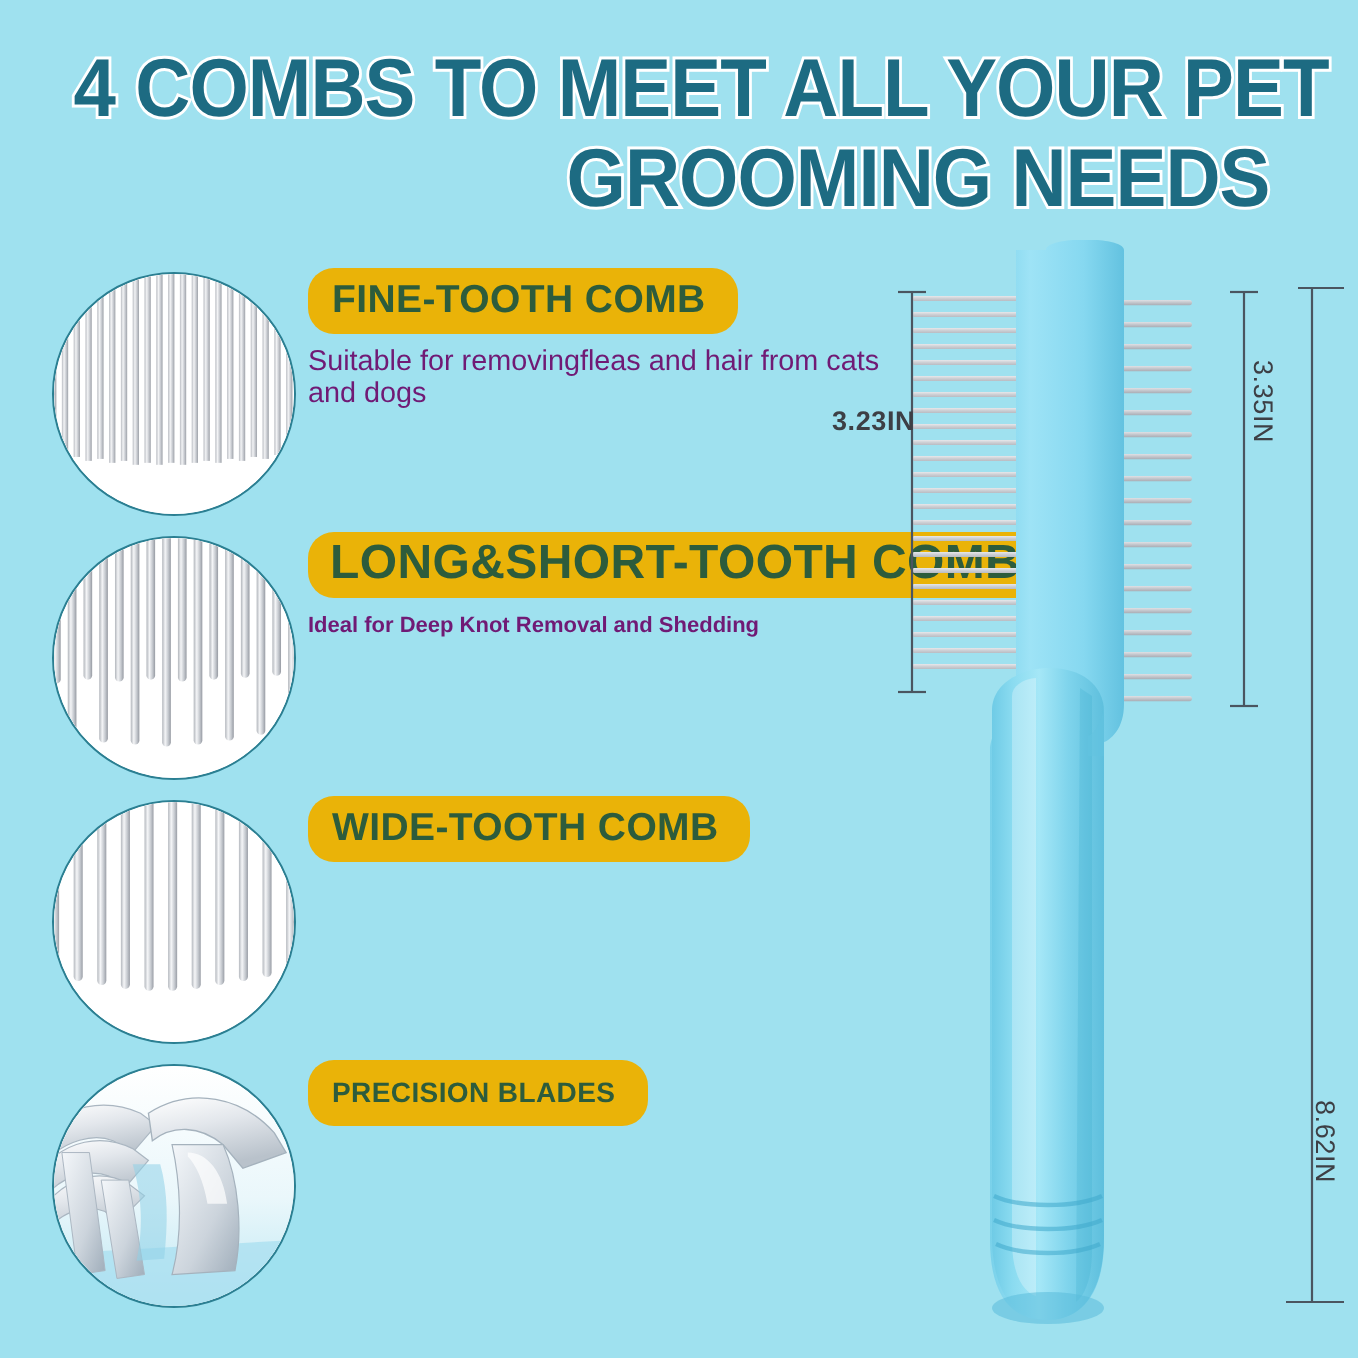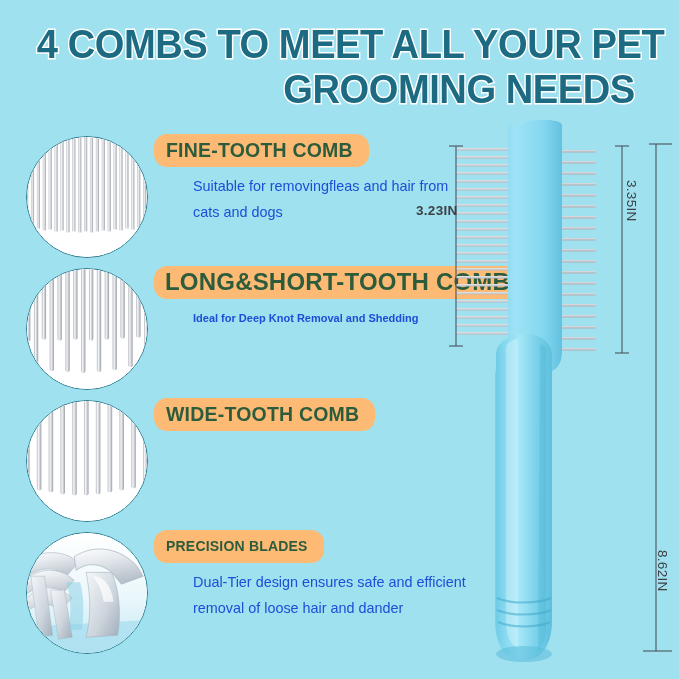--- a/index.html
+++ b/index.html
@@ -66,41 +66,40 @@
   .circle svg { display:block; width:100%; height:100%; }
 
   .feat-body {
     position:absolute;
     left:128px;
     top:0;
     width:320px;
   }
   .pill {
     display:inline-block;
-    background:#fdba74;
+    background:#eab308;
     color:#2d5c3c;
     font-weight:bold;
     font-size:19.5px;
     line-height:20px;
     letter-spacing:0.2px;
     padding:6px 16px 7px 12px;
     border-radius:13px;
     white-space:nowrap;
   }
   .f2 .pill { font-size:24px; padding:6px 14px 7px 11px; }
   .f3 .pill { font-size:19.5px;text-align:center; }
   .f4 .pill { font-size:14px;text-align:right; }
 
   .desc {
     margin-top:6px;
-    color:#1d4ed8;
+    color:#701a75;
     font-size:14.4px;
-    line-height:26px;
+    line-height:16px;
     max-width:312px;
-    margin-left:39px;
   }
   .f2 .desc { font-size:11px; white-space:nowrap;font-weight:bold; }
 
   
   #product { position:absolute; left:400px; top:120px; width:279px; height:559px; }
   #product svg { display:block; }
 
   
   .dim {
     position:absolute;
@@ -294,21 +293,20 @@
             <path d="M48 24 C70 10 96 16 112 34 L118 44 L96 52 L86 40 C74 30 60 30 50 38 Z" fill="url(#bl4)" stroke="#a5b2bd" stroke-width="0.7"></path>
             <path d="M60 40 L86 40 C94 58 96 84 92 104 L60 106 C66 84 64 58 60 40 Z" fill="url(#bl4b)" stroke="#a5b2bd" stroke-width="0.6"></path>
             <path d="M40 50 L54 50 C58 64 58 80 56 98 L42 99 C46 80 44 64 40 50 Z" fill="#8fd1e8" opacity="0.55"></path>
             <path d="M68 44 C78 44 86 54 88 70 L78 70 C76 58 72 50 68 46 Z" fill="#ffffff" opacity="0.7"></path>
           </g>
         </g>
       </svg>
     </div>
     <div class="feat-body">
       <div class="pill">PRECISION BLADES</div>
-      <div class="desc">Dual-Tier design ensures safe and efficient removal of loose hair and dander</div>
     </div>
   </div>
 
   <div id="product">
     <svg width="279" height="559" viewBox="0 0 279 559" xmlns="http://www.w3.org/2000/svg">
       <defs>
         <linearGradient id="handle" x1="0" y1="0" x2="1" y2="0">
           <stop offset="0" stop-color="#6fcbe6"></stop>
           <stop offset="0.18" stop-color="#8adbf0"></stop>
           <stop offset="0.42" stop-color="#a5e7f7"></stop>

